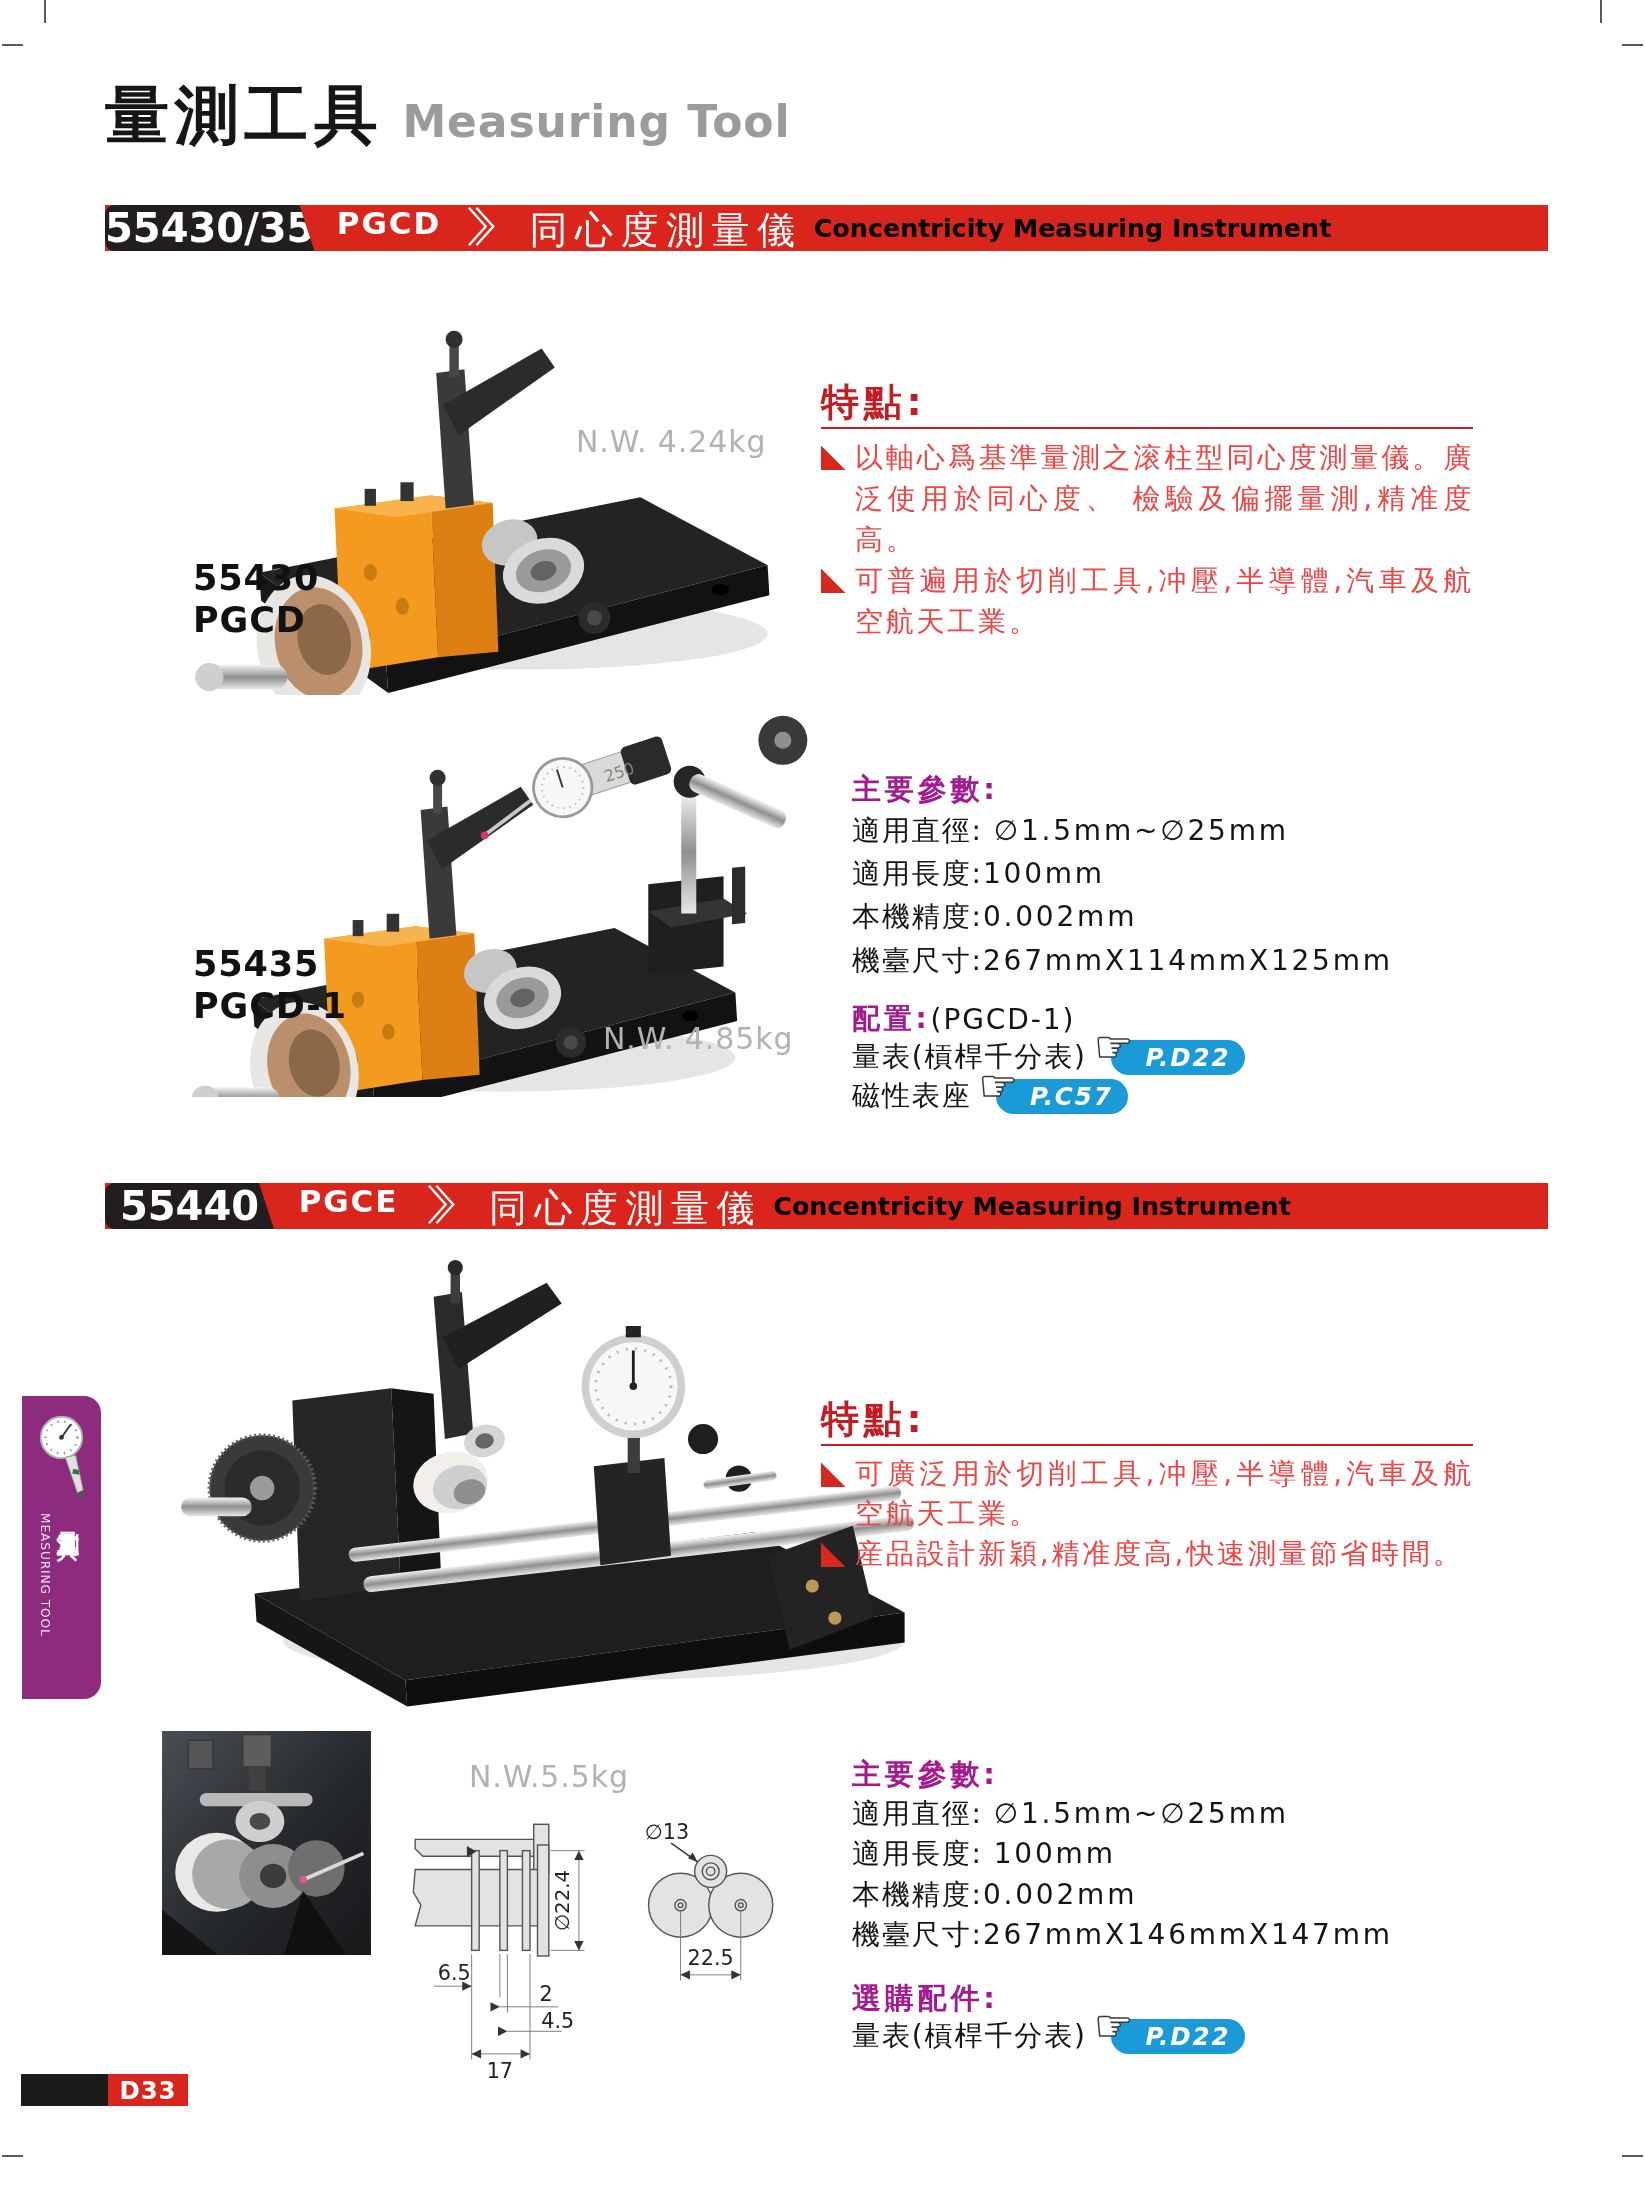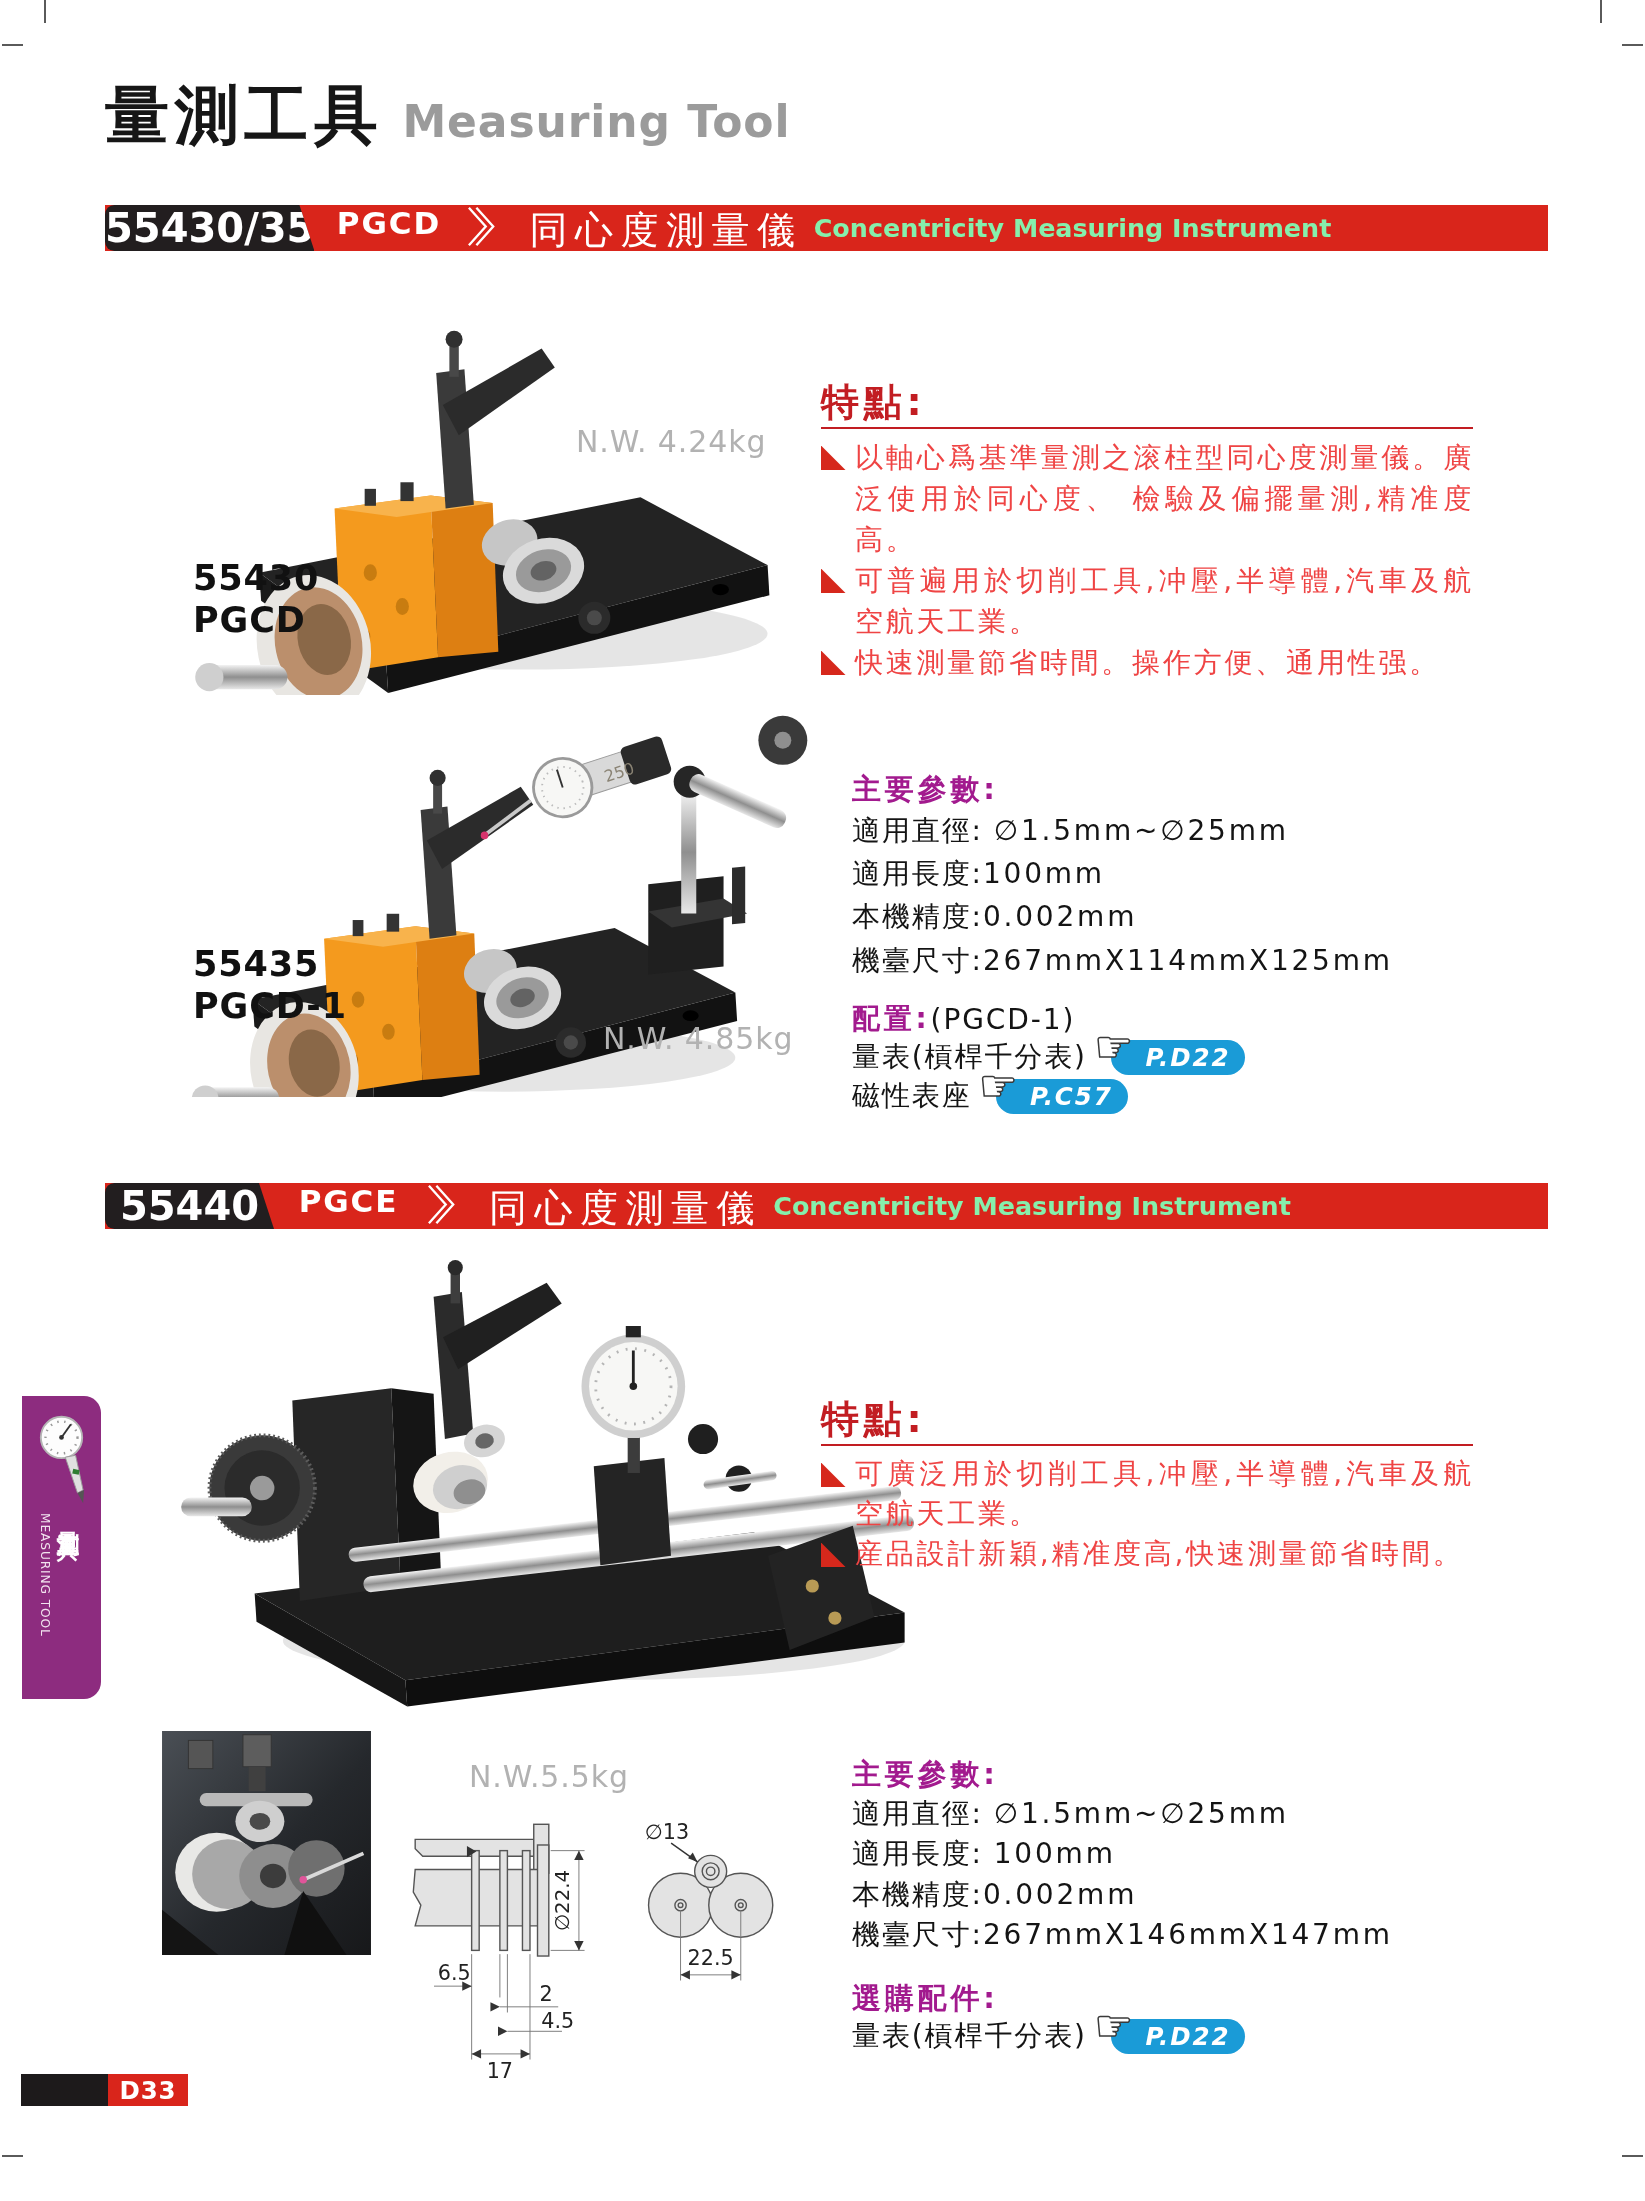--- a/index.html
+++ b/index.html
@@ -13,21 +13,21 @@
   .h-zh{font-size:64px;font-weight:bold;letter-spacing:5.6px;color:#161616;}
   .h-en{font-size:44px;font-weight:bold;color:#9b9b9b;margin-left:19px;letter-spacing:0.9px;}
 
   
   .banner{left:105px;width:1443px;height:46px;background:#d9251b;display:flex;align-items:flex-start;}
   .b-code{flex:0 0 169px;height:100%;background:#221e1f;color:#fff;font-size:40px;font-weight:bold;
           display:flex;align-items:center;justify-content:center;
           border-radius:9.4px 0 0 9.4px;clip-path:polygon(0 0,calc(100% - 15px) 0,100% 100%,0 100%);}
   .b-model{width:149px;text-align:center;color:#fff;font-size:31px;font-weight:bold;letter-spacing:1.9px;}
   .b-zh{color:#fff;font-size:38px;letter-spacing:7.5px;margin-left:28px;white-space:nowrap;}
-  .b-en{color:#86efac;font-size:25.4px;font-weight:bold;margin-left:11.3px;padding-top:7.5px;white-space:nowrap;}
+  .b-en{color:#000000;font-size:25.4px;font-weight:bold;margin-left:11.3px;padding-top:7.5px;white-space:nowrap;}
 
   .prod-label{font-size:35px;font-weight:bold;line-height:42px;letter-spacing:0.9px;color:#111;}
   .nw{color:#b2b2b2;font-size:30px;letter-spacing:0.9px;white-space:nowrap;}
 
   .feat-h{font-size:38px;font-weight:bold;color:#c21d22;letter-spacing:4.7px;}
   .rule{height:1.9px;background:#c21d22;}
   .feat-list{width:653px;display:flex;flex-direction:column;}
   .feat-row{display:flex;}
   .tri{flex:0 0 24.5px;width:24.5px;height:24.5px;background:#d6281c;
        clip-path:polygon(0 0,0 100%,100% 100%);margin:8.5px 9.4px 0 0;}
@@ -165,24 +165,20 @@
 <div class="abs rule" style="left:821px;top:427px;width:652px;"></div>
 <div class="abs feat-list" style="left:821px;top:437px;">
   <div class="feat-row">
     <span class="tri"></span>
     <span class="feat-txt">以軸心爲基準量測之滚柱型同心度測量儀。廣泛使用於同心度、 檢驗及偏擺量測,精准度高。</span>
     </div>
   <div class="feat-row">
     <span class="tri"></span>
     <span class="feat-txt">可普遍用於切削工具,冲壓,半導體,汽車及航空航天工業。</span>
     </div>
-  <div class="feat-row">
-    <span class="tri"></span>
-    <span class="feat-txt">快速測量節省時間。操作方便、通用性强。</span>
-    </div>
 </div>
 <div class="abs param-h" style="left:852px;top:770px;">主要參數:</div>
 <div class="abs param-row" style="left:852px;top:812px;">
   <span class="k">適用直徑:</span> <span class="v">∅1.5mm~∅25mm</span></div>
 <div class="abs param-row" style="left:852px;top:855px;">
   <span class="k">適用長度:</span><span class="v">100mm</span></div>
 <div class="abs param-row" style="left:852px;top:898px;">
   <span class="k">本機精度:</span><span class="v">0.002mm</span></div>
 <div class="abs param-row" style="left:852px;top:942px;">
   <span class="k">機臺尺寸:</span><span class="v">267mmX114mmX125mm</span></div>

